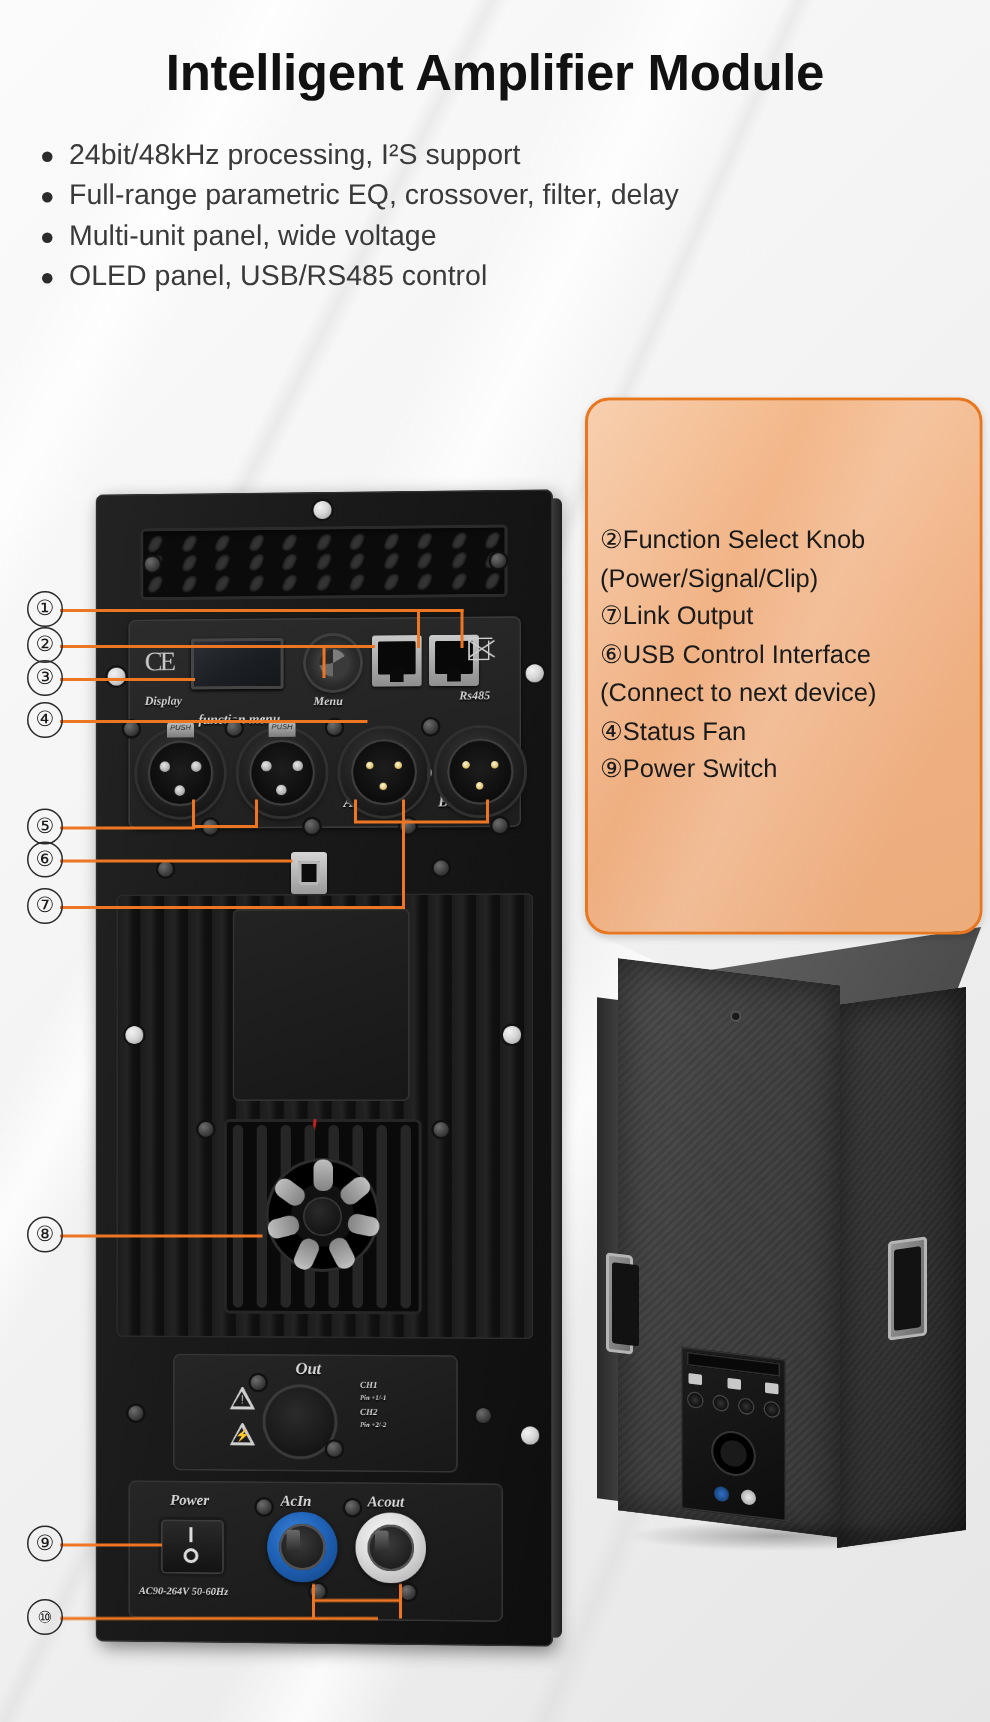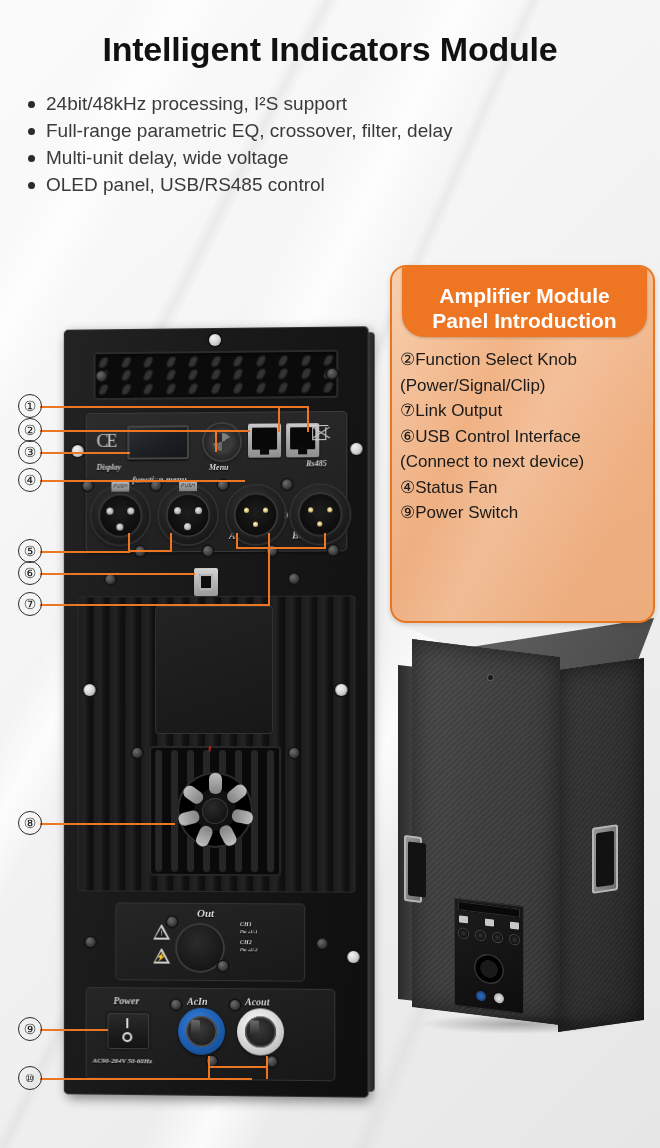--- a/index.html
+++ b/index.html
@@ -373,35 +373,31 @@
   <div class="ray" style="left:330px;  top:-340px; width:90px;  height:1000px; transform:rotate(29deg);"></div>
   <div class="dray" style="left:470px; top:-300px; width:22px; height:900px; transform:rotate(27deg); opacity:.45;"></div>
   <div class="ray" style="left:560px;  top:-320px; width:120px; height:1000px; transform:rotate(26deg);"></div>
   <div class="dray" style="left:640px; top:-260px; width:18px; height:860px; transform:rotate(24deg); opacity:.4;"></div>
   <div class="ray" style="left:120px;  top:520px;  width:80px;  height:760px; transform:rotate(28deg);"></div>
   <div class="dray" style="left:260px; top:600px;  width:20px;  height:700px; transform:rotate(26deg); opacity:.4;"></div>
   <div class="ray" style="left:380px;  top:640px;  width:110px; height:680px; transform:rotate(25deg);"></div>
   <div class="dray" style="left:540px; top:700px;  width:26px;  height:600px; transform:rotate(23deg); opacity:.35;"></div>
 </div>
 
-<div id="title">Intelligent Indicators Module</div>
+<div id="title">Intelligent Amplifier Module</div>
 
 <ul id="features">
   <li>24bit/48kHz processing, I²S support</li>
   <li>Full-range parametric EQ, crossover, filter, delay</li>
-  <li>Multi-unit delay, wide voltage</li>
+  <li>Multi-unit panel, wide voltage</li>
   <li>OLED panel, USB/RS485 control</li>
 </ul>
 
 <div id="legend">
   <div class="sheen"></div>
-  <div id="legend-head">
-    <div>Amplifier Module</div>
-    <div>Panel Introduction</div>
-  </div>
   <ul id="legend-items">
     <li>②Function Select Knob</li>
     <li>(Power/Signal/Clip)</li>
     <li>⑦Link Output</li>
     <li>⑥USB Control Interface</li>
     <li>(Connect to next device)</li>
     <li>④Status Fan</li>
     <li>⑨Power Switch</li>
 
   </ul>

